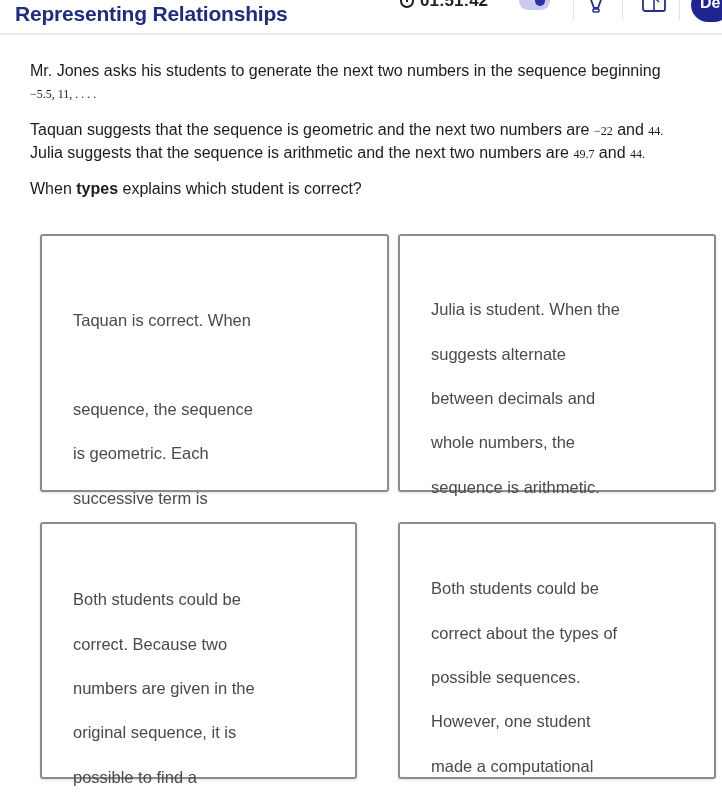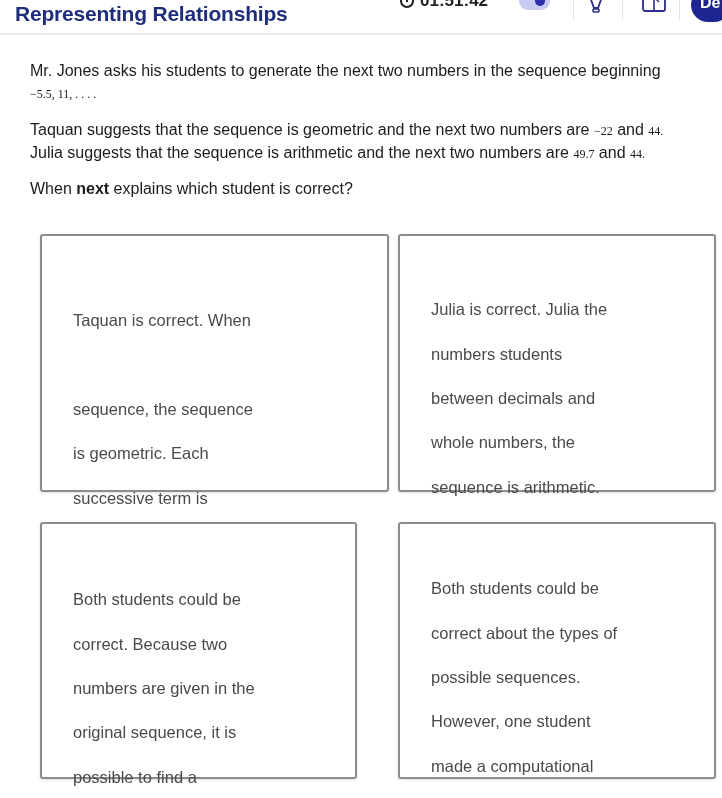--- a/index.html
+++ b/index.html
@@ -200,42 +200,42 @@
   </p>
   <div class="gap"></div>
   <p class="p">
     <span>Taquan suggests that the sequence is geometric and the next two numbers are </span><span class="math">−22</span><span> and </span><span class="math">44</span><span class="math">.</span>
   </p>
   <p class="p">
     <span>Julia suggests that the sequence is arithmetic and the next two numbers are </span><span class="math">49.7</span><span> and </span><span class="math">44</span><span class="math">.</span>
   </p>
   <div class="gap2"></div>
   <p class="p">
-    <span>When </span><b>next</b><span> explains which student is correct?</span>
+    <span>When </span><b>types</b><span> explains which student is correct?</span>
   </p>
 </div>
 
 <div class="cards">
 
   <div class="card" id="card-a">
     <div class="txt">
       <span>Taquan is correct. When</span><br>
       <br>
       <span>sequence, the sequence</span><br>
       <span>is geometric. Each</span><br>
       <span>successive term is</span><br>
       <span>generated by multiplying</span><br>
       <span>by </span><span class="math">−2</span><span class="math">.</span>
     </div>
   </div>
 
   <div class="card" id="card-b">
     <div class="txt">
-      <span>Julia is correct. Julia the</span><br>
-      <span>numbers students</span><br>
+      <span>Julia is student. When the</span><br>
+      <span>suggests alternate</span><br>
       <span>between decimals and</span><br>
       <span>whole numbers, the</span><br>
       <span>sequence is arithmetic.</span><br>
       <span>Each successive term is</span><br>
       <span>generated by adding </span><span class="math">16.5</span><br>
       <span class="math">.</span>
     </div>
   </div>
 
   <div class="card" id="card-c">

